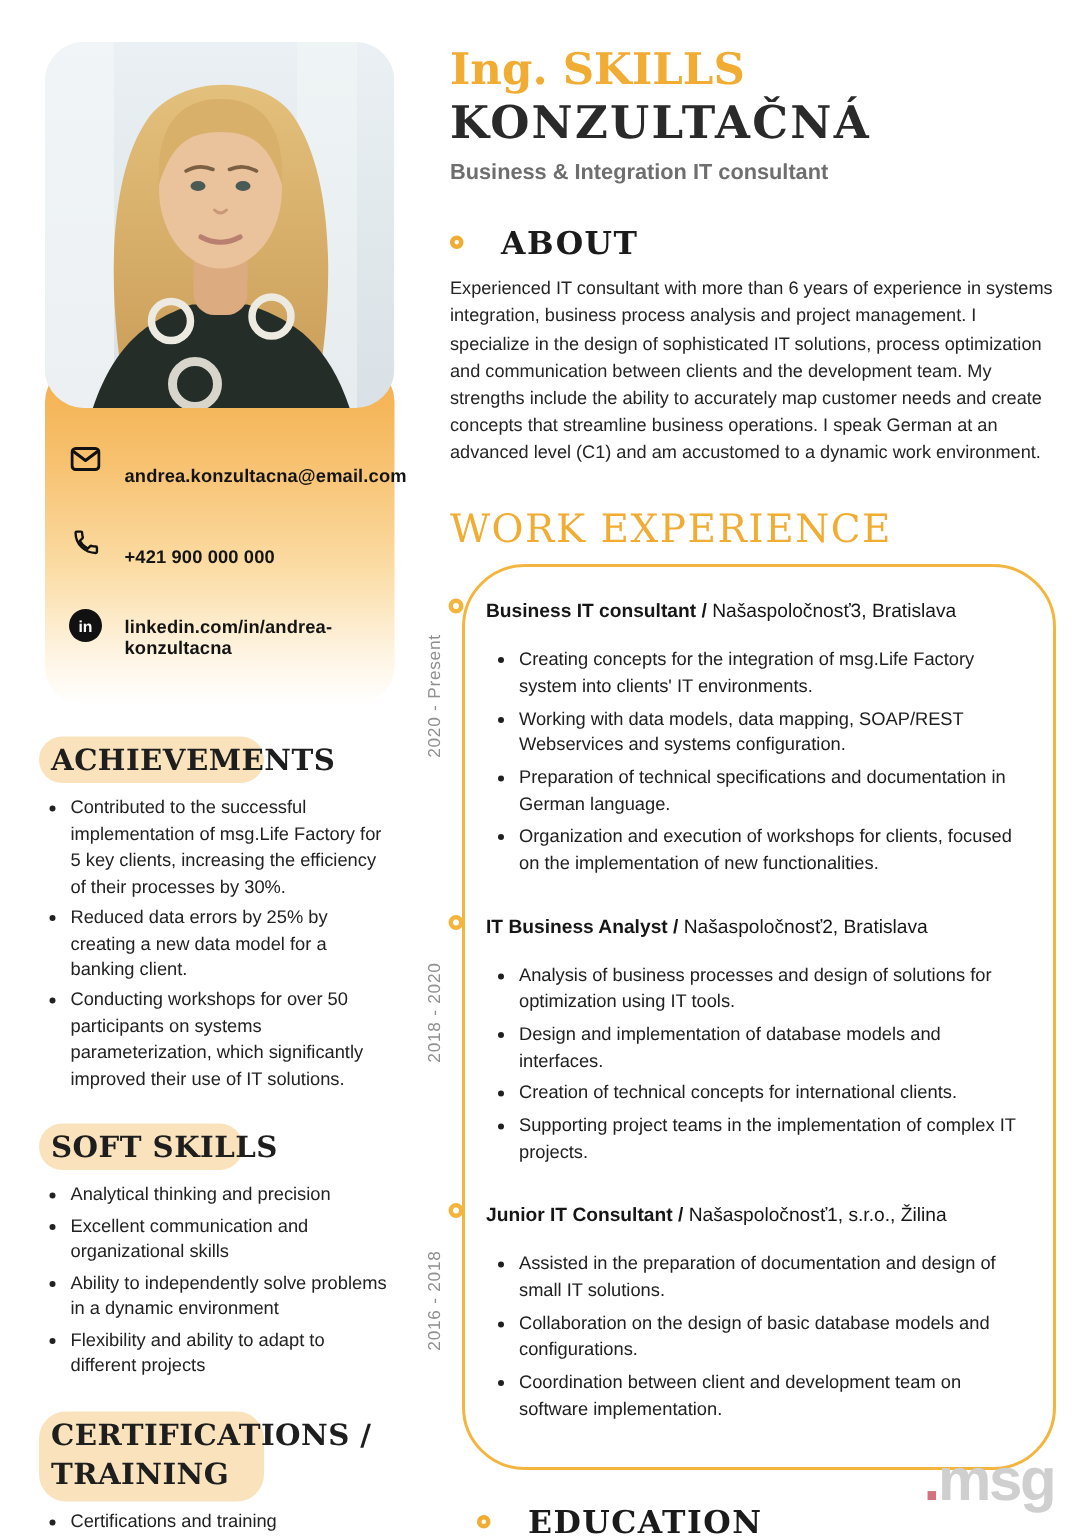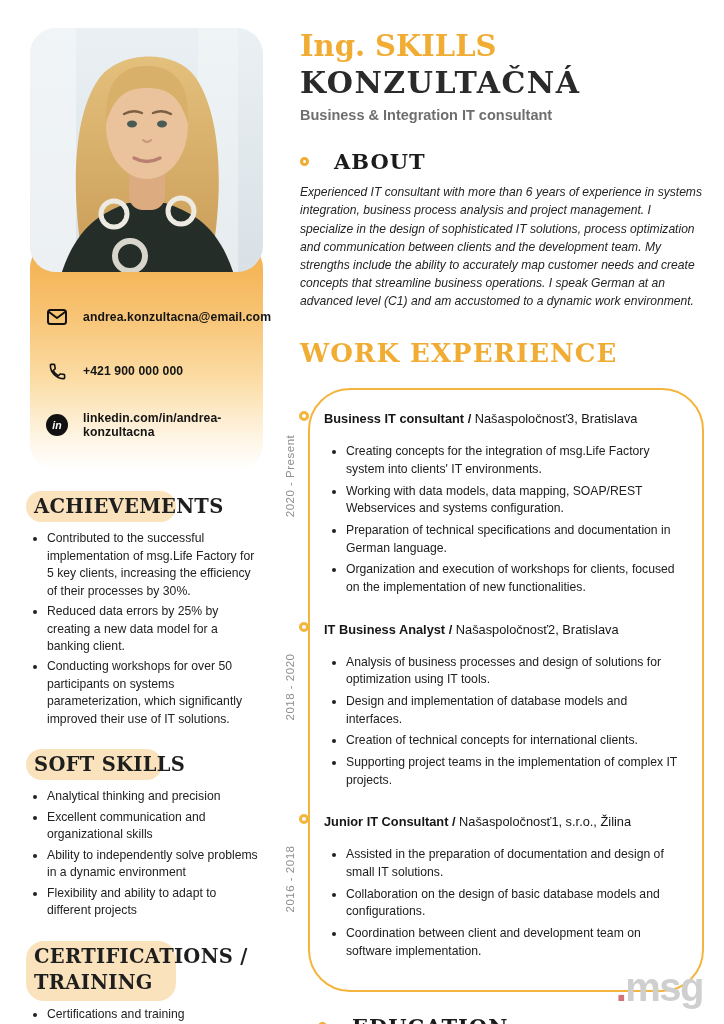--- a/index.html
+++ b/index.html
@@ -27,21 +27,21 @@
   .photo-wrap{position:relative;width:233px;height:244px;border-radius:26px;overflow:hidden;z-index:2;}
   .photo-wrap svg{display:block;width:100%;height:100%;}
   .contact-panel{
     position:relative;z-index:1;margin-top:-30px;
     border-radius:26px;
     padding:56px 14px 26px 16px;
     background:linear-gradient(180deg,var(--panelTop) 0%,#F7C271 30%,#FBDCA4 60%,#FEF4E2 85%,#ffffff 100%);
   }
   .contact-row{display:flex;align-items:center;gap:15px;margin-bottom:16px;}
   .contact-row:last-child{margin-bottom:0;}
-  .contact-row .cicon{width:22px;height:38px;flex:0 0 22px;display:flex;align-items:center;justify-content:center;font-style:italic;}
+  .contact-row .cicon{width:22px;height:38px;flex:0 0 22px;display:flex;align-items:flex-start;justify-content:center;}
   .contact-row .ctext{font-size:12.2px;font-weight:700;color:#141414;letter-spacing:0.1px;}
 
   .side-section{margin-top:24px;}
   .side-section h2{
     font-family:"DejaVu Serif", serif;font-weight:700;
     font-size:19.5px;color:var(--textDark);
     margin:0 0 10px 4px;position:relative;z-index:1;line-height:1.35;letter-spacing:0.3px;
   }
   .side-section h2::before{
     content:"";position:absolute;z-index:-1;left:-8px;top:-3px;
@@ -55,23 +55,23 @@
 
   
   .main{position:absolute;left:300px;top:30px;width:404px;}
   .name-prefix{font-family:"DejaVu Serif", serif;font-weight:700;font-size:29px;color:var(--accent);line-height:1.15;}
   .name-last{font-family:"DejaVu Serif", serif;font-weight:700;font-size:30px;color:#2A2A2A;letter-spacing:1.5px;margin:3px 0 8px;line-height:1.1;}
   .subtitle{font-size:14.5px;font-weight:700;color:var(--subtitleGray);}
 
   .section-head{display:flex;align-items:center;gap:25px;margin-top:26px;}
   .ring{width:9px;height:9px;border:3.5px solid var(--accent);border-radius:50%;background:#fff;flex:0 0 9px;}
   .section-head h2{font-family:"DejaVu Serif", serif;font-weight:700;font-size:21px;color:#1B1B1B;margin:0;letter-spacing:1px;}
-  .about-text{font-size:12.1px;line-height:1.5;color:#242424;margin:9px 0 0;font-style:italic;}
-
-  .work-title{font-family:"DejaVu Serif", serif;font-weight:700;font-size:26px;color:var(--accent);letter-spacing:1px;margin:28px 0 20px;}
+  .about-text{font-size:12.1px;line-height:1.5;color:#242424;margin:9px 0 0;}
+
+  .work-title{font-family:"DejaVu Serif", serif;font-weight:400;font-size:26px;color:var(--accent);letter-spacing:1px;margin:28px 0 8px;}
 
   .timeline{
     margin-left:8px;border:2.5px solid var(--accentBorder);border-radius:42px;
     padding:20px 20px 6px 14px;position:relative;
   }
   .job{position:relative;margin-bottom:24px;}
   .job-head{font-size:12.8px;color:#161616;margin:0;line-height:1.4;}
   .job-head b{font-weight:700;}
   .job-marker{
     position:absolute;left:-25px;top:1px;width:10px;height:10px;

